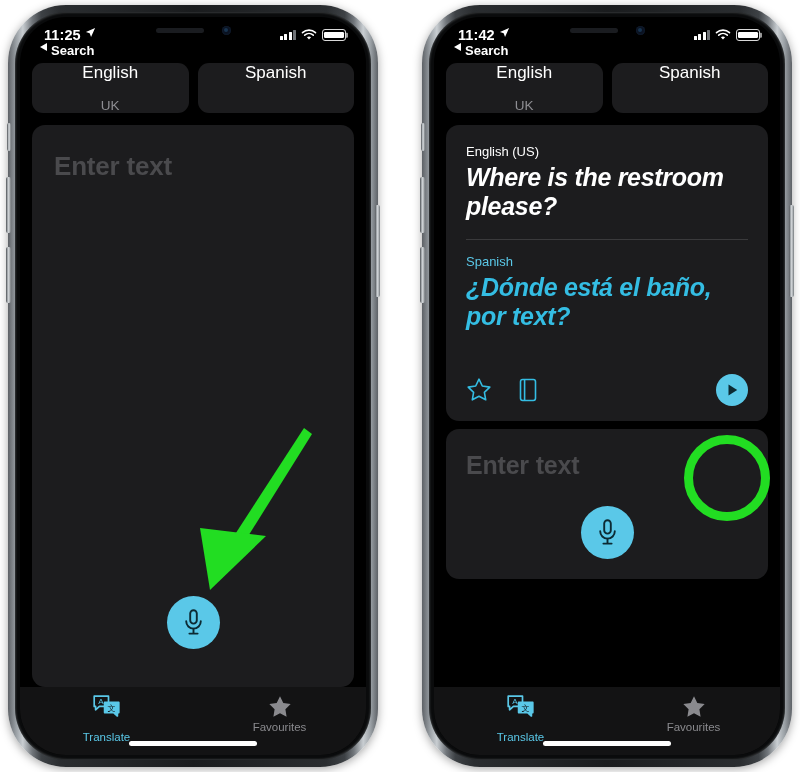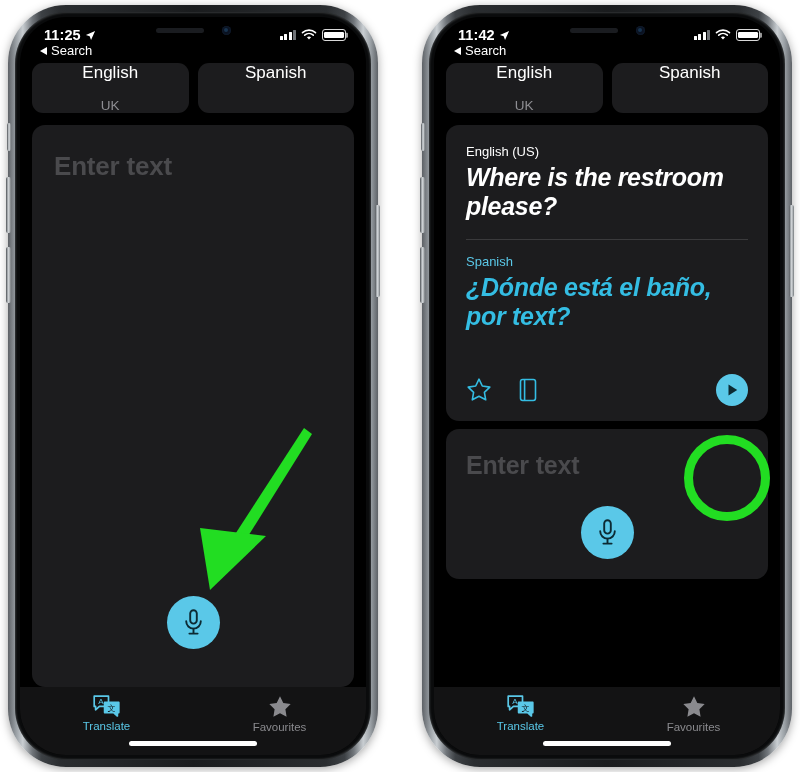--- a/index.html
+++ b/index.html
@@ -112,21 +112,21 @@
     position: absolute;
     top: 0; left: 0; right: 0;
     height: 30px;
     display: flex;
     align-items: center;
     justify-content: space-between;
     padding: 6px 20px 0 24px;
     z-index: 20;
   }
   .status-left {
-    display: flex; align-items: flex-end; gap: 4px;
+    display: flex; align-items: flex-start; gap: 4px;
     color: #fff; font-size: 14.5px; font-weight: bold;
     letter-spacing: 0.1px;
   }
   .loc-arrow { width: 11px; height: 11px; display: block; margin-bottom: 2px; }
   .status-right { display: flex; align-items: center; gap: 5px; }
 
   .bars { display: flex; align-items: flex-end; gap: 1.5px; height: 10px; }
   .bars i { width: 3px; background: #fff; border-radius: 0.5px; display: block; }
   .bars i:nth-child(1) { height: 4px; background: #fff; }
   .bars i:nth-child(2) { height: 6px; background: #fff; }
@@ -151,23 +151,24 @@
   }
   .battery span {
     display: block; height: 100%;
     background: #fff; border-radius: 1.2px;
   }
 
   
   .backlink {
     position: absolute;
     top: 26px; left: 20px;
-    display: flex; align-items: center; gap: 4px;
+    display: flex; gap: 4px;
     color: #fff; font-size: 13px;
     z-index: 20;
+    font-weight: bold;
   }
   .back-caret {
     width: 0; height: 0;
     border-top: 4.5px solid transparent;
     border-bottom: 4.5px solid transparent;
     border-right: 7px solid #fff;
   }
 
   
   .app {
@@ -306,21 +307,21 @@
     background: #131314;
   }
   .tab {
     flex: 1;
     display: flex;
     flex-direction: column;
     align-items: center;
     gap: 3px;
   }
   .tab-label { font-size: 11.5px; }
-  .tab.active .tab-label { color: #5ac8e8; }
+  .tab.active .tab-label { color: #5ac8e8; margin-top: 11px; }
   .tab.inactive .tab-label { color: #8a8a8e; }
 
   .home-indicator {
     position: absolute;
     bottom: 9px; left: 50%;
     transform: translateX(-50%);
     width: 128px; height: 5px;
     border-radius: 3px;
     background: #ffffff;
     z-index: 25;

